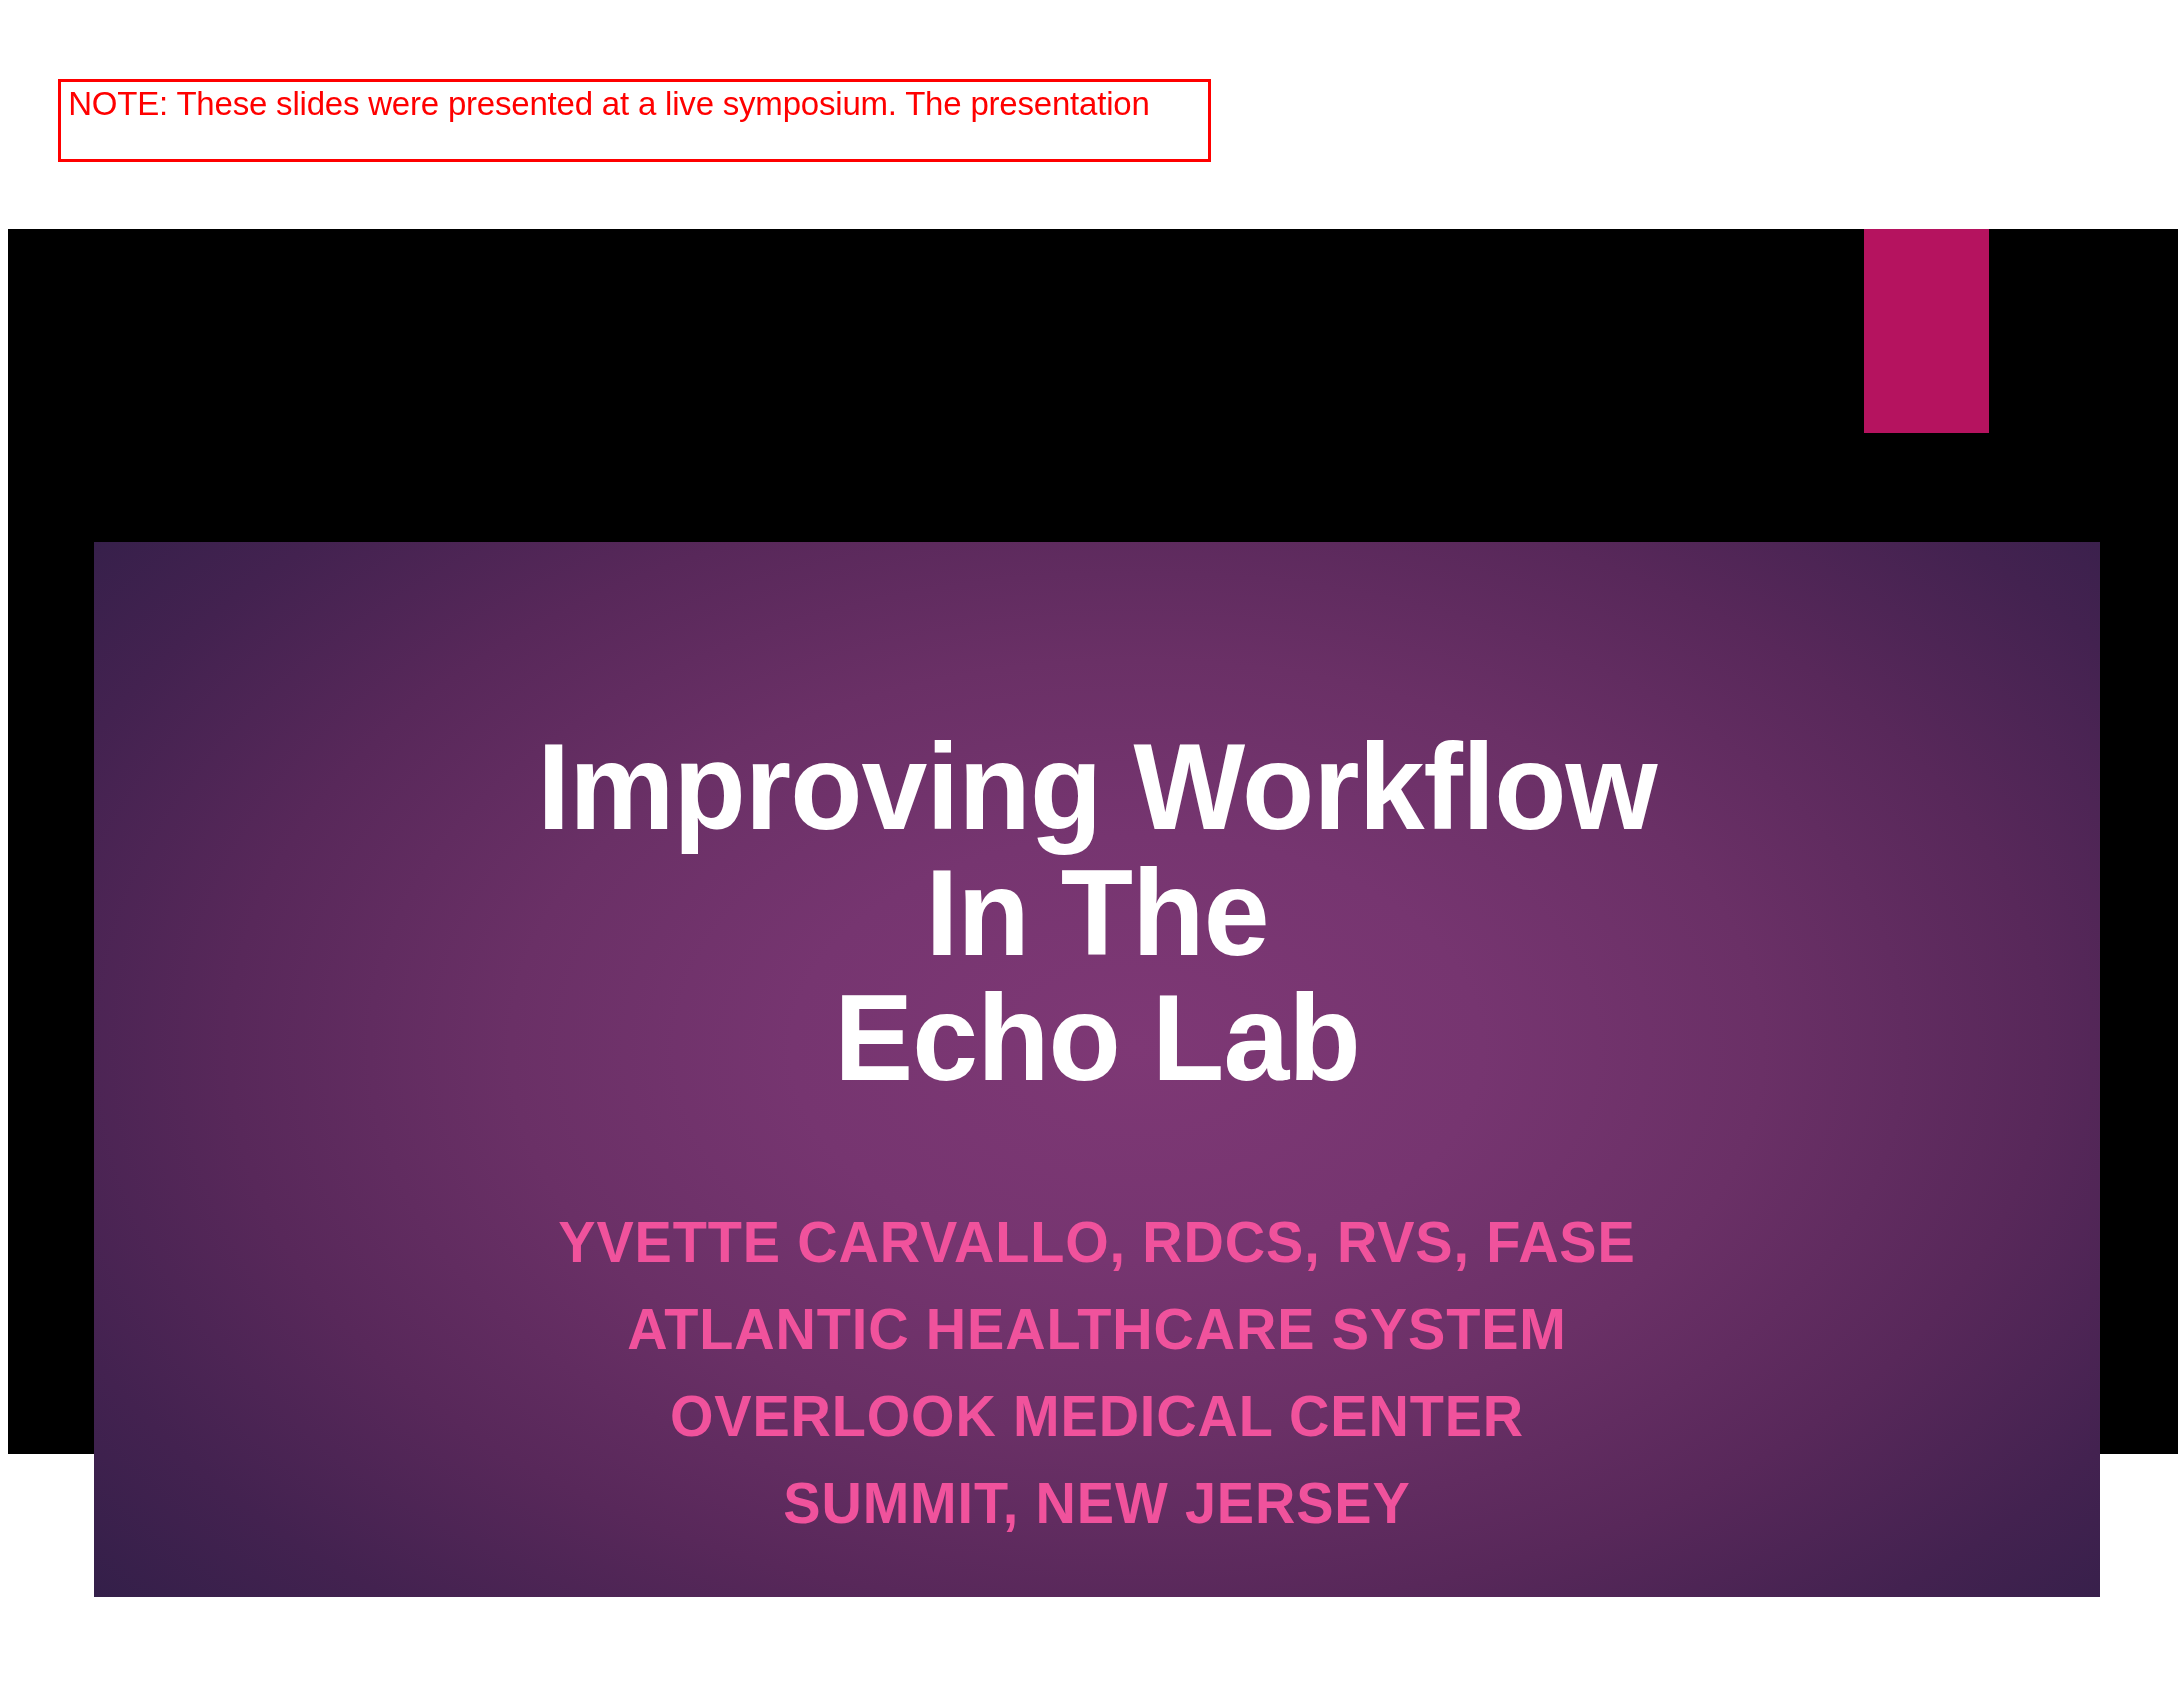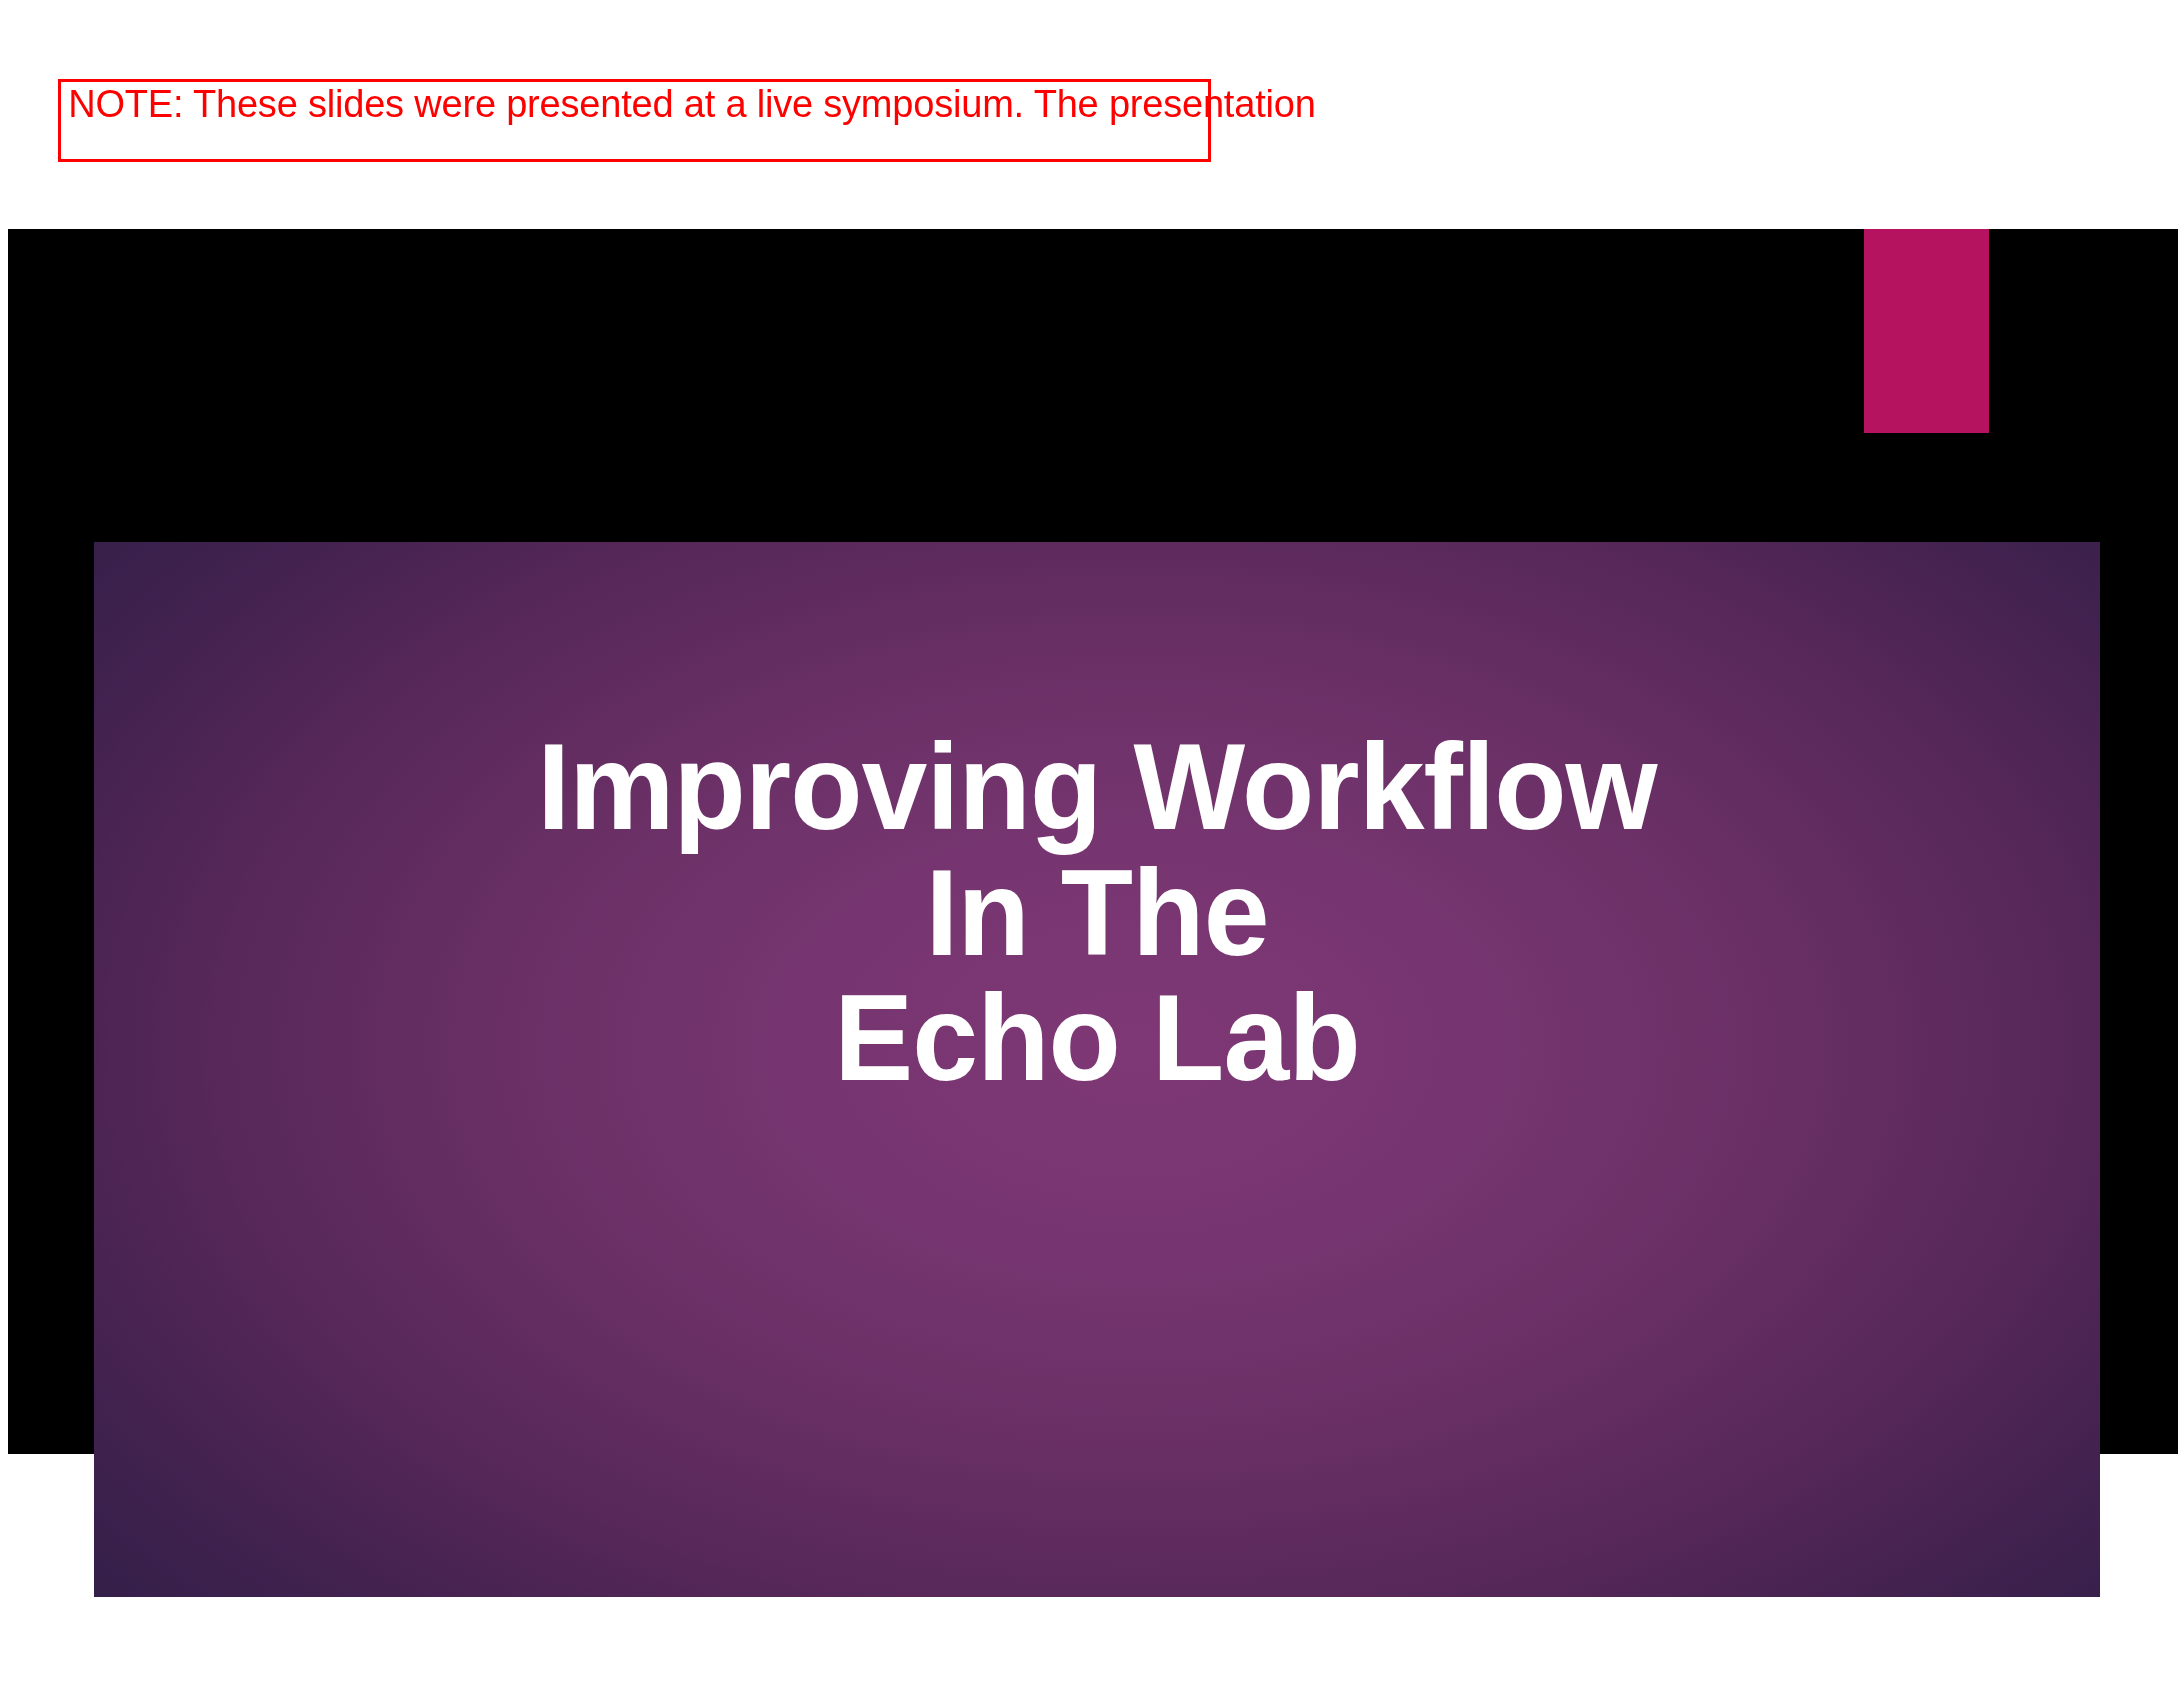--- a/index.html
+++ b/index.html
@@ -23,21 +23,21 @@
     width: 1153px;
     height: 83px;
     border: 3.6px solid #ff0000;
     box-sizing: border-box;
     background: #ffffff;
     padding: 1.8px 5.4px 0 7.2px;
   }
   #note-box .note-line {
     color: #ff0000;
     font-family: "Liberation Sans", sans-serif;
-    font-size: 38px;
+    font-size: 33px;
     line-height: 40px;
     white-space: nowrap;
     letter-spacing: -0.2px;
   }
 
   
   #slide-band {
     position: absolute;
     left: 8px;
     top: 229px;
@@ -130,19 +130,25 @@
 <div id="slide-band">
 
   <div id="slide-panel">
 
     <div id="title-block">
       <div class="title-line l1">Improving Workflow</div>
       <div class="title-line l2">In The</div>
       <div class="title-line l3">Echo Lab</div>
     </div>
 
+    <div id="subtitle-block">
+      <div class="subtitle-line">YVETTE CARVALLO, RDCS, RVS, FASE</div>
+      <div class="subtitle-line">ATLANTIC HEALTHCARE SYSTEM</div>
+      <div class="subtitle-line">OVERLOOK MEDICAL CENTER</div>
+      <div class="subtitle-line">SUMMIT, NEW JERSEY</div>
+    </div>
 
   </div>
 
 </div>
 
 <div id="accent-rect"></div>
 
 
 </body></html>

